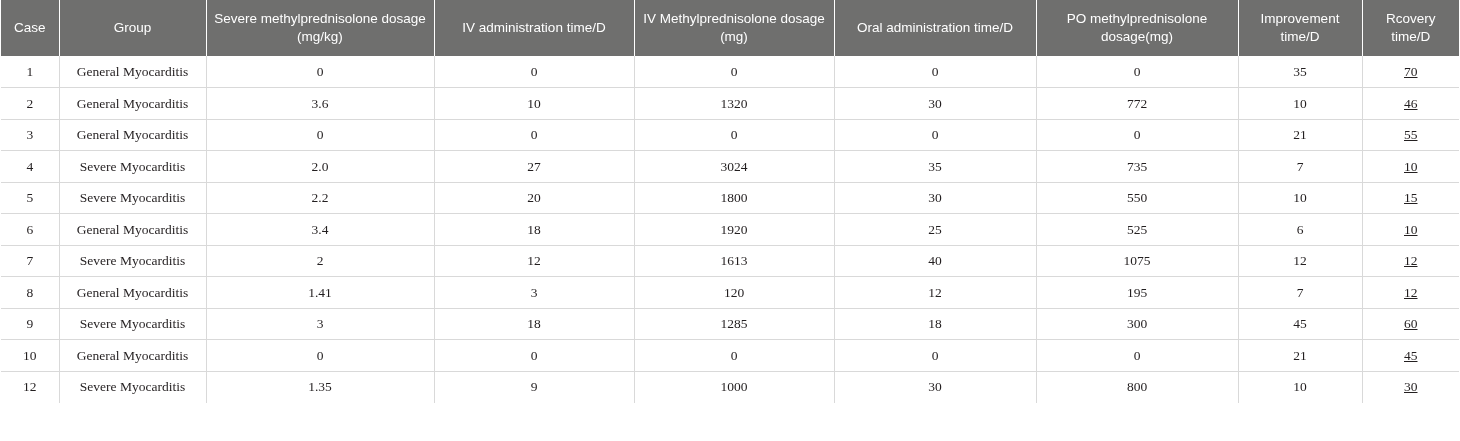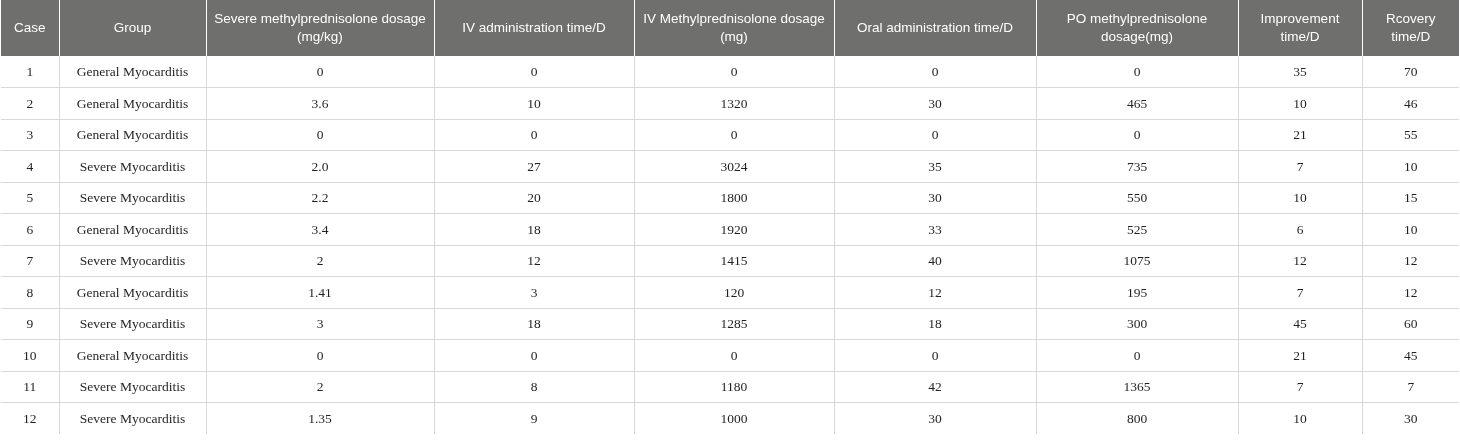--- a/index.html
+++ b/index.html
@@ -51,20 +51,21 @@
     text-align: center;
     vertical-align: middle;
     height: 31.5px;
     padding: 4px 4px;
     box-sizing: border-box;
     border-bottom: 1px solid #d9d9d9;
     border-right: 1px solid #d9d9d9;
   }
   table.data-table tbody td:last-child {
     border-right: none;
+    text-decoration: underline;
   }
   table.data-table tbody tr:last-child td {
     border-bottom: none;
   }
   
   col.c0 { width: 58px; }
   col.c1 { width: 147px; }
   col.c2 { width: 228px; }
   col.c3 { width: 200px; }
   col.c4 { width: 200px; }
@@ -114,21 +115,21 @@
         <td>35</td>
         <td>70</td>
       </tr>
       <tr>
         <td>2</td>
         <td>General Myocarditis</td>
         <td>3.6</td>
         <td>10</td>
         <td>1320</td>
         <td>30</td>
-        <td>465</td>
+        <td>772</td>
         <td>10</td>
         <td>46</td>
       </tr>
       <tr>
         <td>3</td>
         <td>General Myocarditis</td>
         <td>0</td>
         <td>0</td>
         <td>0</td>
         <td>0</td>
@@ -157,31 +158,31 @@
         <td>550</td>
         <td>10</td>
         <td>15</td>
       </tr>
       <tr>
         <td>6</td>
         <td>General Myocarditis</td>
         <td>3.4</td>
         <td>18</td>
         <td>1920</td>
-        <td>33</td>
+        <td>25</td>
         <td>525</td>
         <td>6</td>
         <td>10</td>
       </tr>
       <tr>
         <td>7</td>
         <td>Severe Myocarditis</td>
         <td>2</td>
         <td>12</td>
-        <td>1415</td>
+        <td>1613</td>
         <td>40</td>
         <td>1075</td>
         <td>12</td>
         <td>12</td>
       </tr>
       <tr>
         <td>8</td>
         <td>General Myocarditis</td>
         <td>1.41</td>
         <td>3</td>
@@ -207,31 +208,20 @@
         <td>General Myocarditis</td>
         <td>0</td>
         <td>0</td>
         <td>0</td>
         <td>0</td>
         <td>0</td>
         <td>21</td>
         <td>45</td>
       </tr>
       <tr>
-        <td>11</td>
-        <td>Severe Myocarditis</td>
-        <td>2</td>
-        <td>8</td>
-        <td>1180</td>
-        <td>42</td>
-        <td>1365</td>
-        <td>7</td>
-        <td>7</td>
-      </tr>
-      <tr>
         <td>12</td>
         <td>Severe Myocarditis</td>
         <td>1.35</td>
         <td>9</td>
         <td>1000</td>
         <td>30</td>
         <td>800</td>
         <td>10</td>
         <td>30</td>
       </tr>

